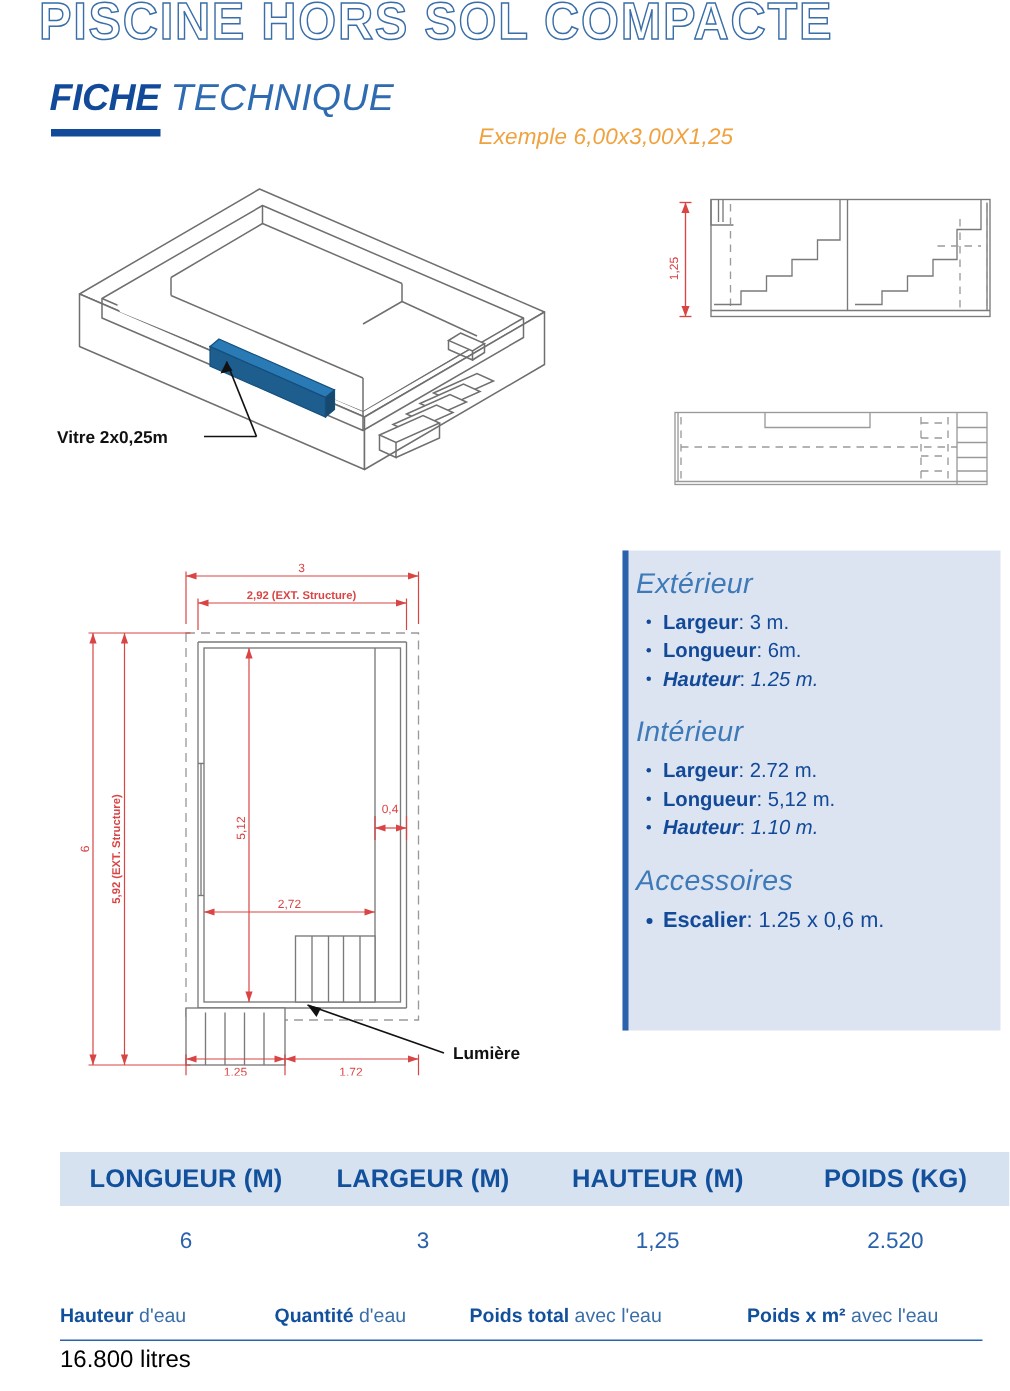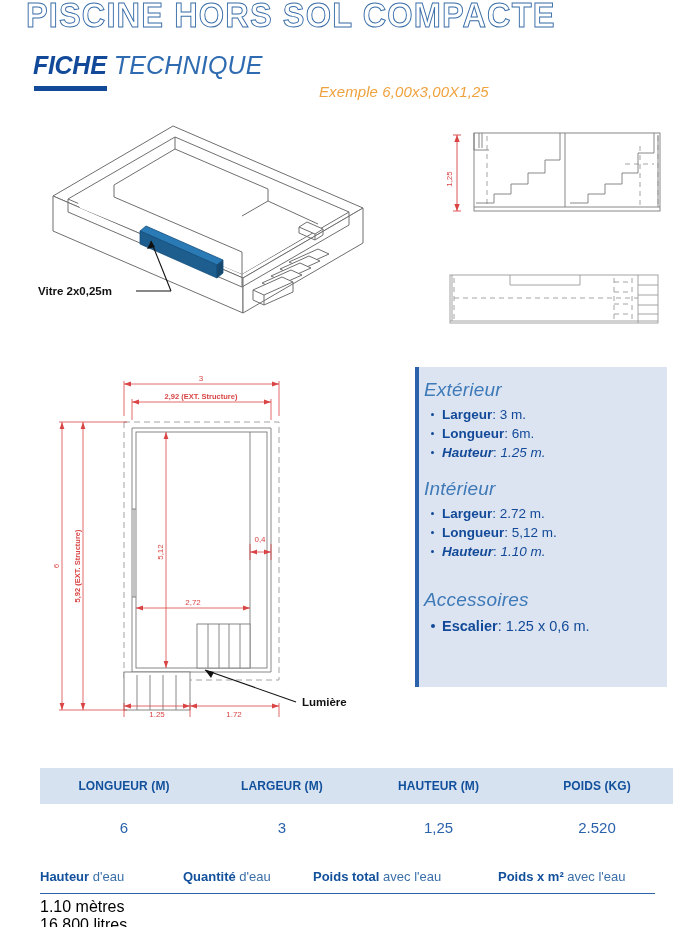--- a/index.html
+++ b/index.html
@@ -95,21 +95,21 @@
   .v-i{font-style:italic;}
 
   
   #table-main{
     left:40px;top:768px;width:633px;
   }
   #table-main .hdr{
     background:#d7e2f1;height:36px;display:flex;align-items:center;
   }
   #table-main .hdr div{
-    font-size:12px;font-weight:700;color:#12509c;
+    font-size:17px;font-weight:700;color:#12509c;
     text-align:center;letter-spacing:0.1px;
   }
   #table-main .vals{
     height:46px;display:flex;align-items:center;background:#fff;
   }
   #table-main .vals div{
     font-size:15px;color:#2a62ab;text-align:center;font-weight:400;
   }
   .c1{width:168px;}
   .c2{width:148px;}
@@ -398,21 +398,21 @@
       <li><span class="k-i">Hauteur</span><span>: </span><span class="v-i">1.25 m.</span></li>
     </ul>
 
     <div class="info-head" style="margin-top:16px;">Intérieur</div>
     <ul class="info-list" style="margin-top:4px;">
       <li><span class="k">Largeur</span><span>: </span><span>2.72 m.</span></li>
       <li><span class="k">Longueur</span><span>: </span><span>5,12 m.</span></li>
       <li><span class="k-i">Hauteur</span><span>: </span><span class="v-i">1.10 m.</span></li>
     </ul>
 
-    <div class="info-head" style="margin-top:28px;">Accessoires</div>
+    <div class="info-head" style="margin-top:16px;">Accessoires</div>
     <ul class="info-list big" style="margin-top:4px;">
       <li><span class="k">Escalier</span><span>: </span><span>1.25 x 0,6 m.</span></li>
     </ul>
 
   </div>
 </div>
 
 <div class="abs" id="table-main">
   <div class="hdr">
     <div class="c1">LONGUEUR (M)</div>
@@ -432,17 +432,16 @@
   <div class="wr">
     <div class="wh w1"><b>Hauteur</b><span> d'eau</span></div>
     <div class="wh w2"><b>Quantité</b><span> d'eau</span></div>
     <div class="wh w3"><b>Poids total</b><span> avec l'eau</span></div>
     <div class="wh w4"><b>Poids x m²</b><span> avec l'eau</span></div>
   </div>
 </div>
 <div class="abs" id="water-rule"></div>
 <div class="abs" style="left:40px;top:898px;width:615px;">
   <div class="wr">
-    <div class="wv w1">1.10 mètres</div>
     <div class="wv w2">16.800 litres</div>
 
   </div>
 </div>
 
 </body></html>

